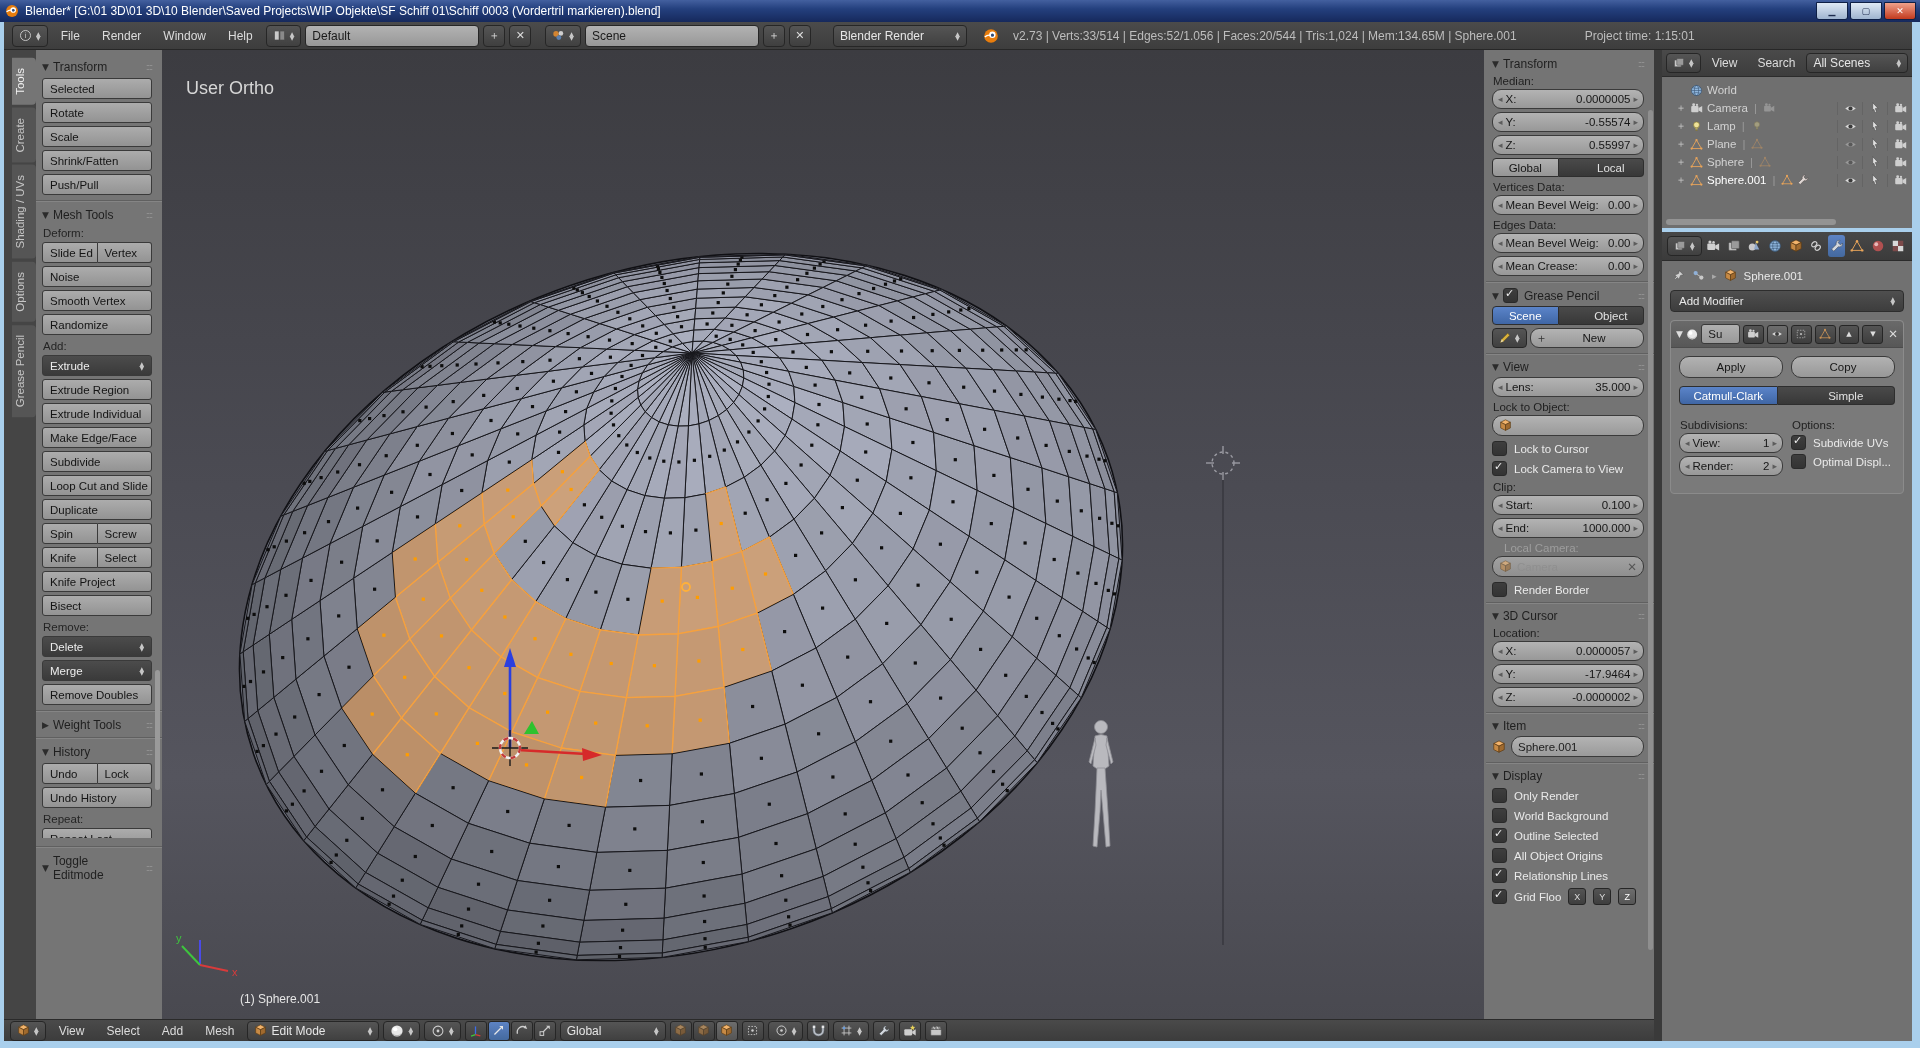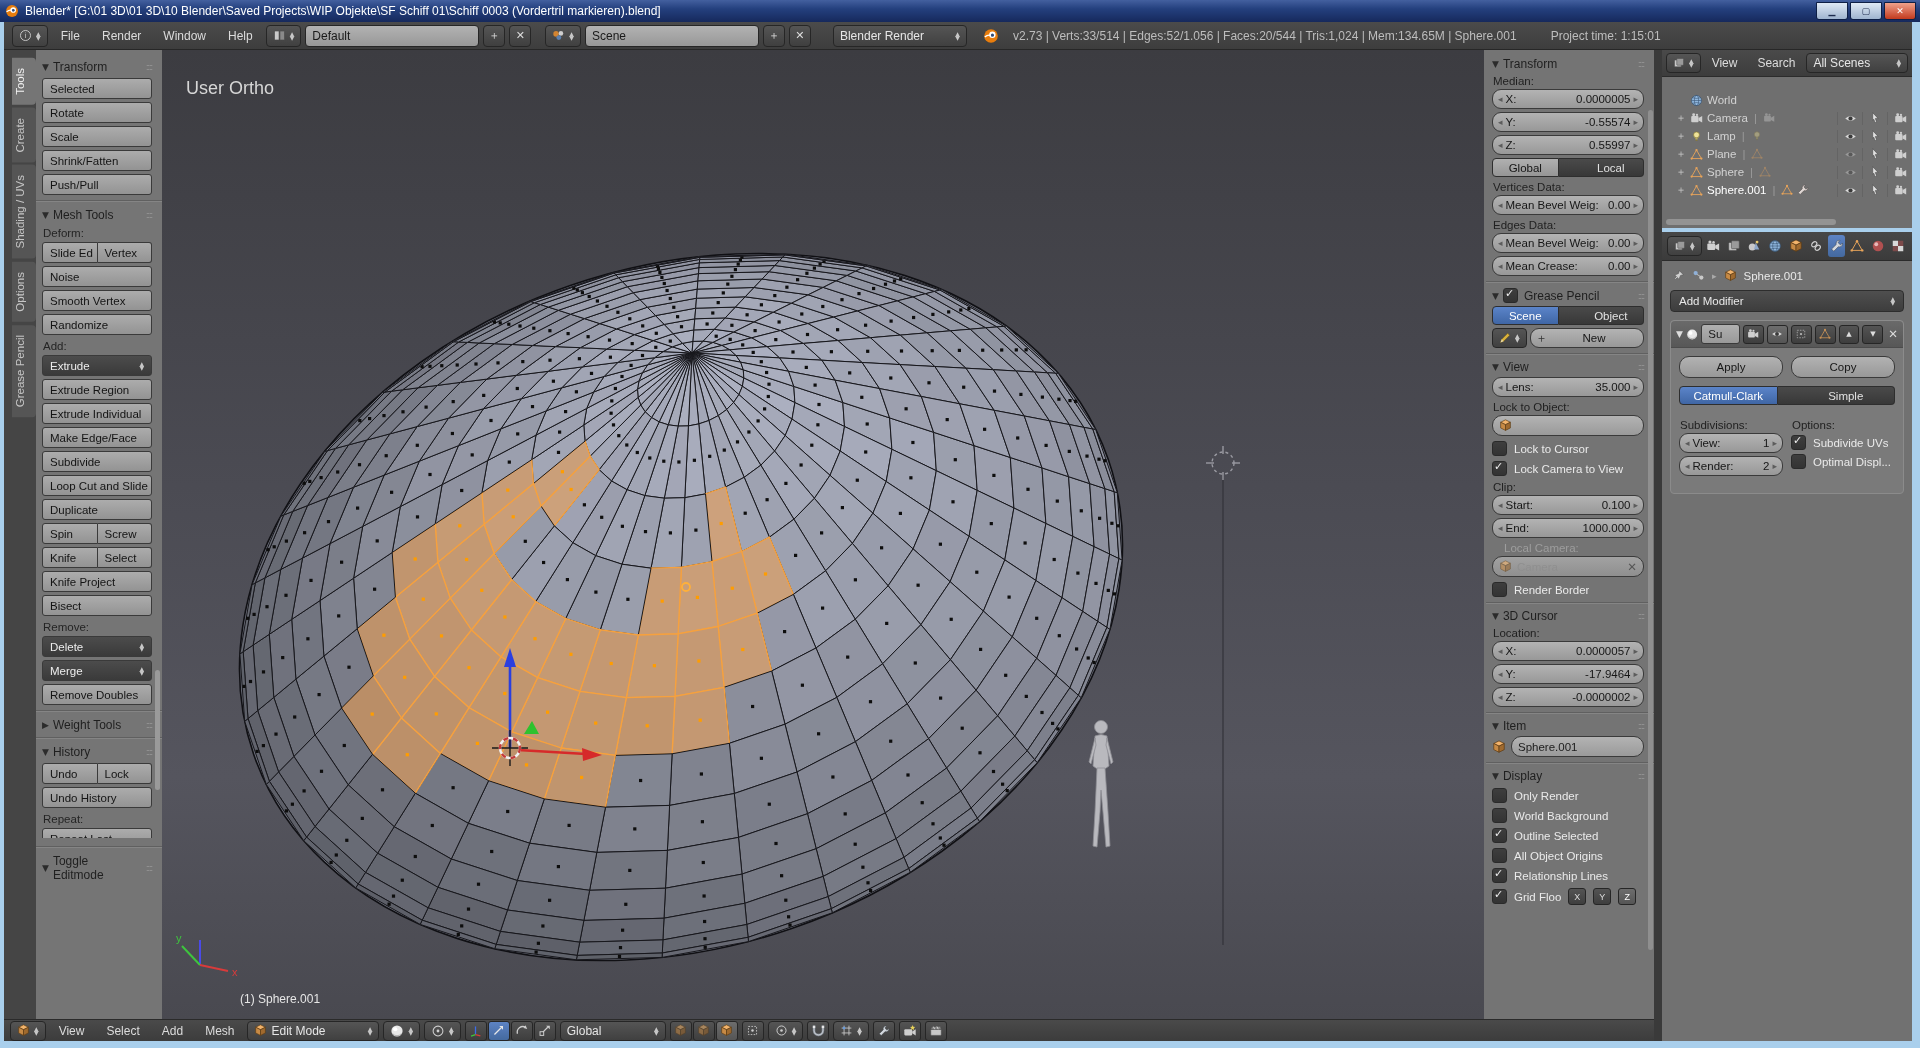--- a/index.html
+++ b/index.html
@@ -26,21 +26,21 @@
   .menu-label{color:#dcdcdc;font-size:12px;padding:0 9px;cursor:default;}
   .pill{height:20px;display:inline-flex;align-items:center;gap:4px;padding:0 6px;
     border:1px solid #262626;border-radius:4px;font-size:12px;}
   .pill.dark{background:linear-gradient(#555,#404040);color:#e6e6e6;}
   .pill.light{background:linear-gradient(#b2b2b2,#989898);color:#1a1a1a;}
   .sqbtn{width:20px;height:20px;border:1px solid #262626;border-radius:4px;
     background:linear-gradient(#555,#3f3f3f);color:#ddd;display:flex;align-items:center;
     justify-content:center;font-size:11px;}
   .updown{display:inline-flex;flex-direction:column;line-height:4px;font-size:6px;color:#c9c9c9;}
   #stats{color:#bdbdbd;font-size:12px;margin-left:10px;white-space:nowrap;}
-  #projtime{color:#bdbdbd;font-size:12px;margin-left:30px;}
+  #projtime{color:#bdbdbd;font-size:12px;margin-left:64px;}
 
   
   #lefttabs{position:absolute;left:4px;top:50px;width:32px;height:969px;background:#454545;
     display:flex;flex-direction:column;align-items:flex-end;padding-top:8px;box-sizing:border-box;gap:3px;}
   .vtab{writing-mode:vertical-rl;transform:rotate(180deg);background:#555;color:#c6c6c6;
     font-size:11.5px;padding:10px 2px;border-radius:4px 0 0 4px ;
     width:24px;box-sizing:border-box;text-align:center;}
   .vtab.active{background:#757575;color:#f2f2f2;}
 
   
@@ -1668,21 +1668,21 @@
     <span class="menu-label">View</span>
     <span class="menu-label">Search</span>
     <div class="pill dark" style="height:18px;width:90px">
       <span>All Scenes</span>
       <span class="updown glyph" style="margin-left:auto">
           <span>▲</span>
           <span>▼</span>
         </span>
     </div>
   </div>
-  <div style="padding-top:14px">
+  <div style="padding-top:4px">
     <div class="orow">
       <span class="plus"> </span>
       <svg width="13" height="13">
           <use href="#sym-globe"></use>
         </svg>
       <span class="oname">World</span>
     </div>
     <div class="orow">
       <span class="plus glyph">＋</span>
       <svg width="13" height="13">

